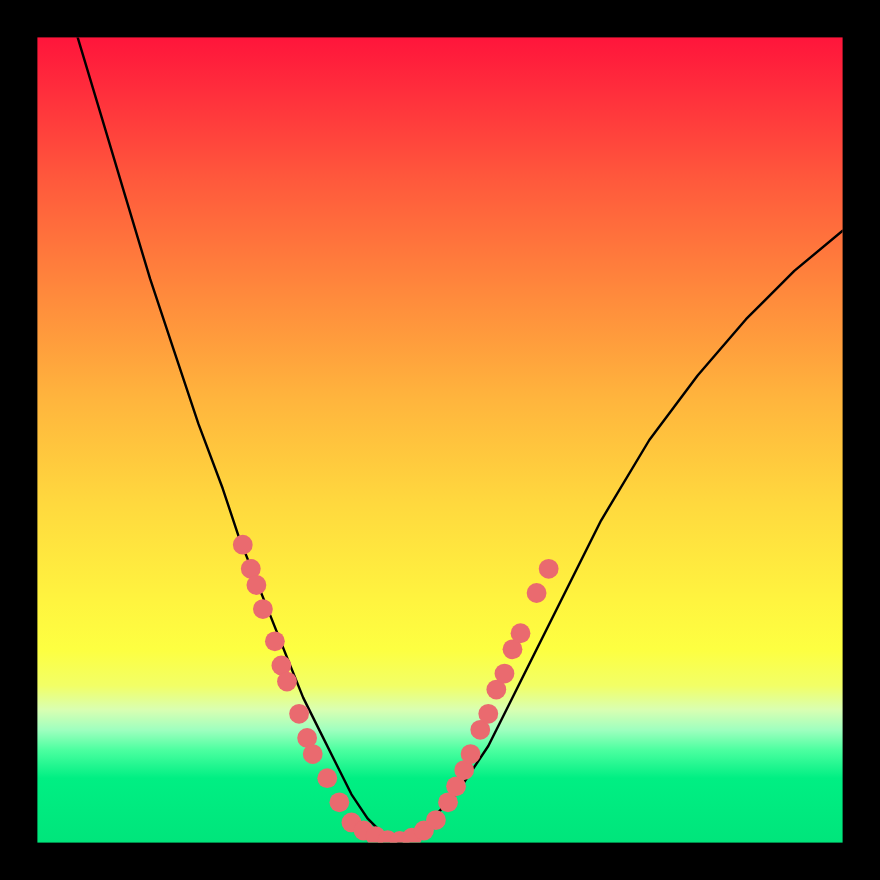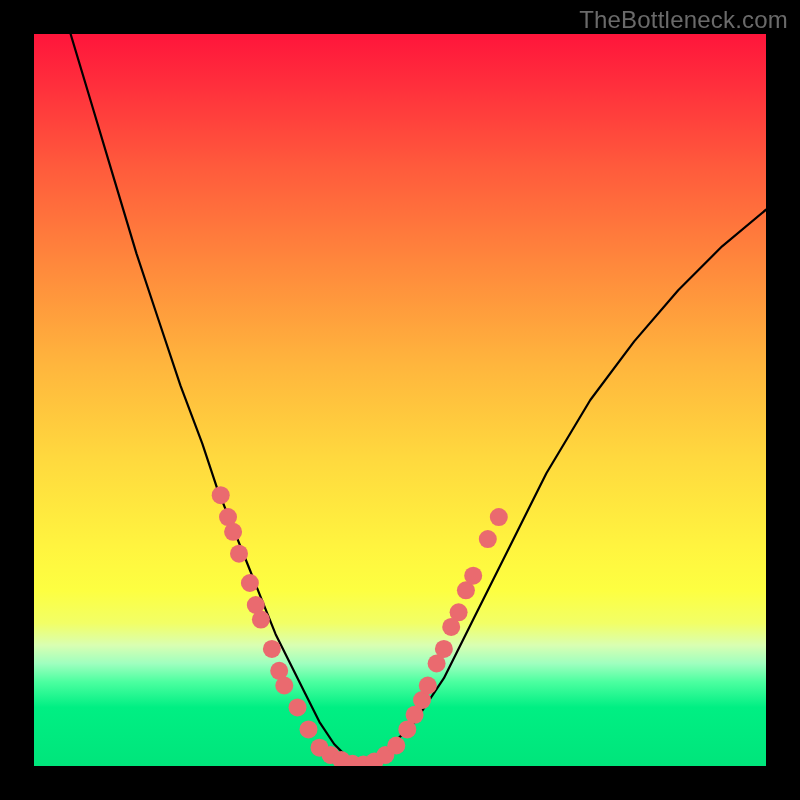--- a/index.html
+++ b/index.html
@@ -57,21 +57,20 @@
     left: 0;
     top: 0;
     width: 732px;
     height: 732px;
   }
 </style>
 </head>
 <body>
 
 <div class="frame">
-  <div class="watermark">TheBottleneck.com</div>
   <div class="plot">
     <svg class="overlay" viewBox="0 0 732 732" preserveAspectRatio="none">
       <g id="curve-layer">
           <path d="M36.6 0.0 L58.6 73.2 L80.5 146.4 L102.5 219.6 L124.4 285.5 L146.4 351.4 L168.4 409.9 L183.0 453.8 L197.6 490.4 L212.3 527.0 L226.9 563.6 L241.6 600.2 L256.2 629.5 L270.8 658.8 L285.5 688.1 L300.1 710.0 L314.8 724.7 L329.4 732.0 L351.4 717.4 L380.6 688.1 L409.9 644.2 L439.2 585.6 L475.8 512.4 L512.4 439.2 L556.3 366.0 L600.2 307.4 L644.2 256.2 L688.1 212.3 L732.0 175.7 " fill="none" stroke="#000000" stroke-width="2.2" stroke-linecap="round" stroke-linejoin="round"></path>
         </g>
       <g id="marker-layer">
           <circle cx="186.7" cy="461.2" r="9" fill="#ea6a6f"></circle>
           <circle cx="194.0" cy="483.1" r="9" fill="#ea6a6f"></circle>
           <circle cx="199.1" cy="497.8" r="9" fill="#ea6a6f"></circle>
           <circle cx="205.0" cy="519.7" r="9" fill="#ea6a6f"></circle>

